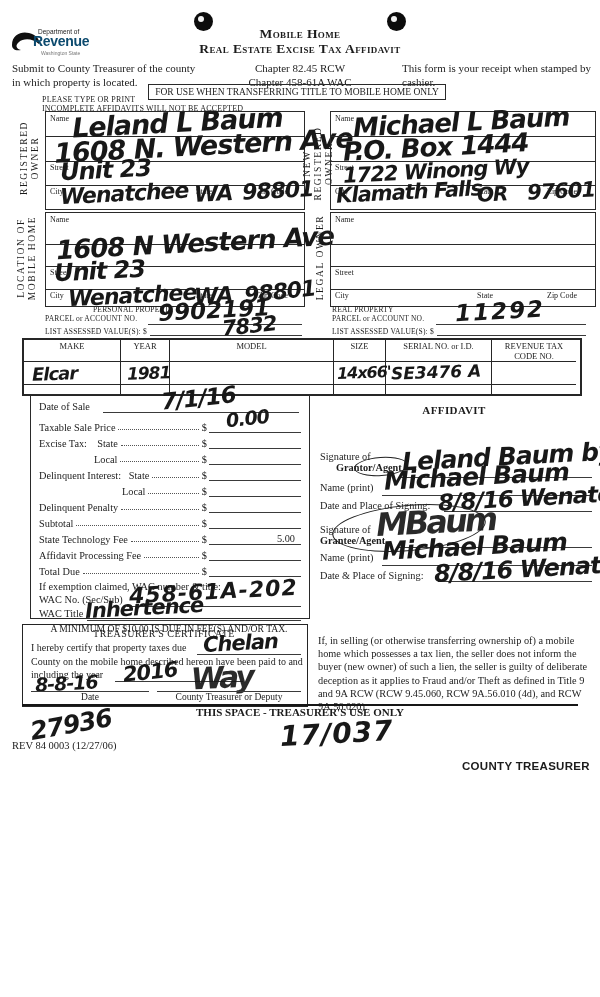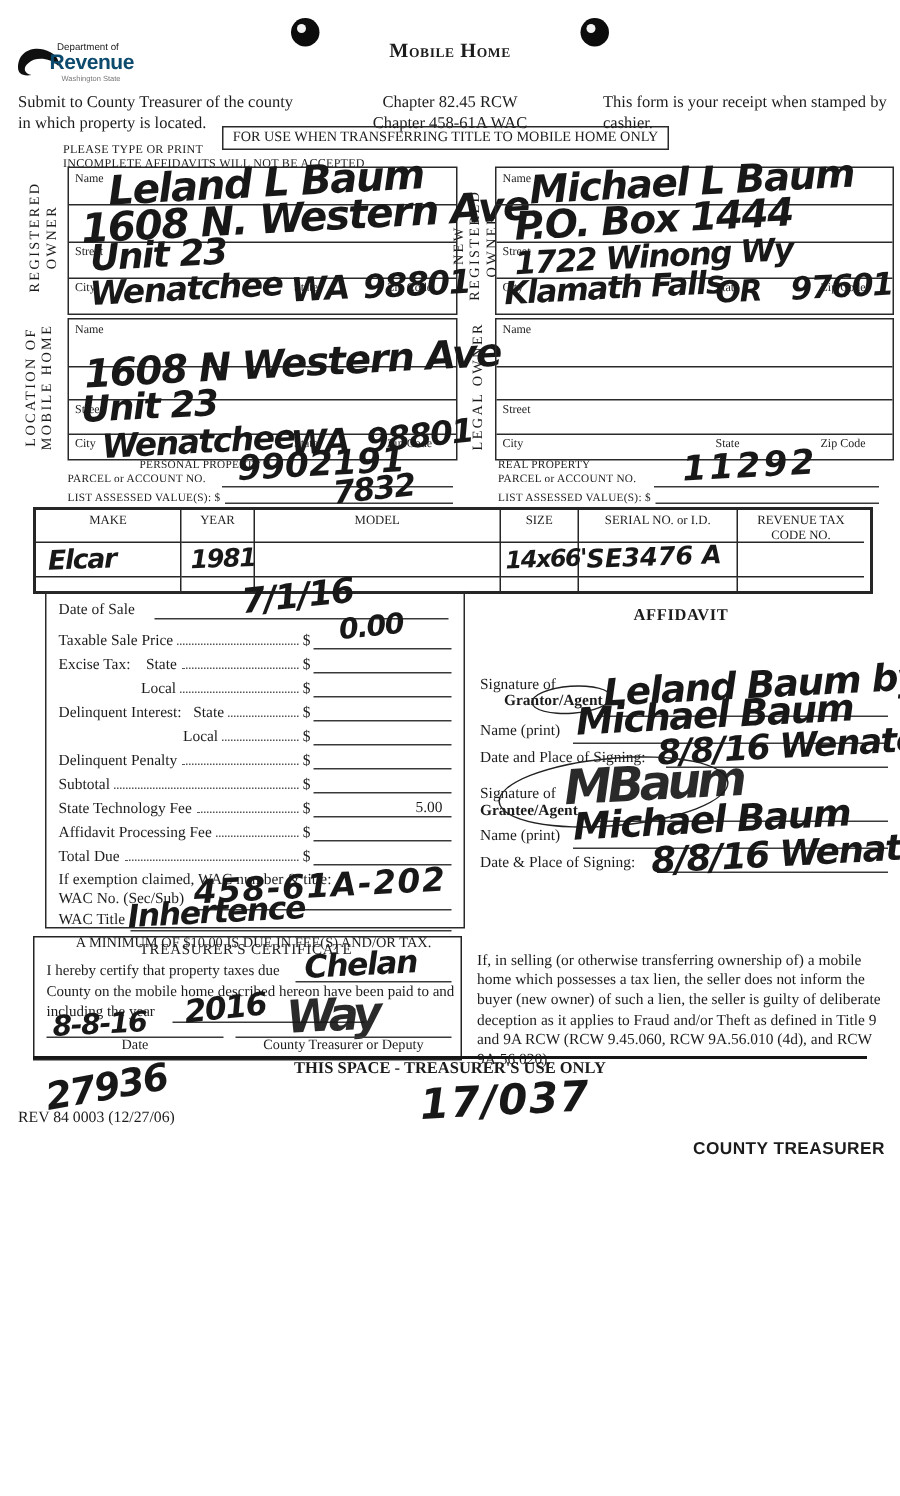--- a/index.html
+++ b/index.html
@@ -87,20 +87,21 @@
   <div class="logo">
     <svg class="logo-swoosh" width="30" height="22" viewBox="0 0 30 22">
       <path d="M1 15 C1 4 11 1 18 3 C25 5 29 9 28 14 C22 8 12 8 8 12 C4 15 5 19 10 20 C4 21 1 19 1 15 Z" fill="#101010"></path>
     </svg>
     <div class="logo-top">Department of</div>
     <div class="logo-main">Revenue</div>
     <div class="logo-sub">Washington State</div>
   </div>
 
   <div class="abs title1 sc ctr">Mobile Home</div>
+  <div class="abs title2 sc ctr">Real Estate Excise Tax Affidavit</div>
   <div class="abs hnote" style="left:12px;top:62px;width:190px;">Submit to County Treasurer of the county in which property is located.</div>
   <div class="abs hnote ctr" style="left:200px;top:62px;width:200px;">Chapter 82.45 RCW</div>
   <div class="abs hnote ctr" style="left:200px;top:76px;width:200px;font-family:Liberation Serif, serif;">Chapter 458-61A WAC</div>
   <div class="abs hnote" style="left:402px;top:62px;width:190px;">This form is your receipt when stamped by cashier.</div>
   <div class="abs banner">FOR USE WHEN TRANSFERRING TITLE TO MOBILE HOME ONLY</div>
   <div class="abs tiny" style="left:42px;top:95px;">PLEASE TYPE OR PRINT</div>
   <div class="abs tiny" style="left:42px;top:104px;">INCOMPLETE AFFIDAVITS WILL NOT BE ACCEPTED</div>
 
   <div class="vlabel" style="left:-17px;top:147px;width:94px;">REGISTERED OWNER</div>
   <div class="vlabel" style="left:266px;top:147px;width:104px;">NEW REGISTERED OWNER</div>

